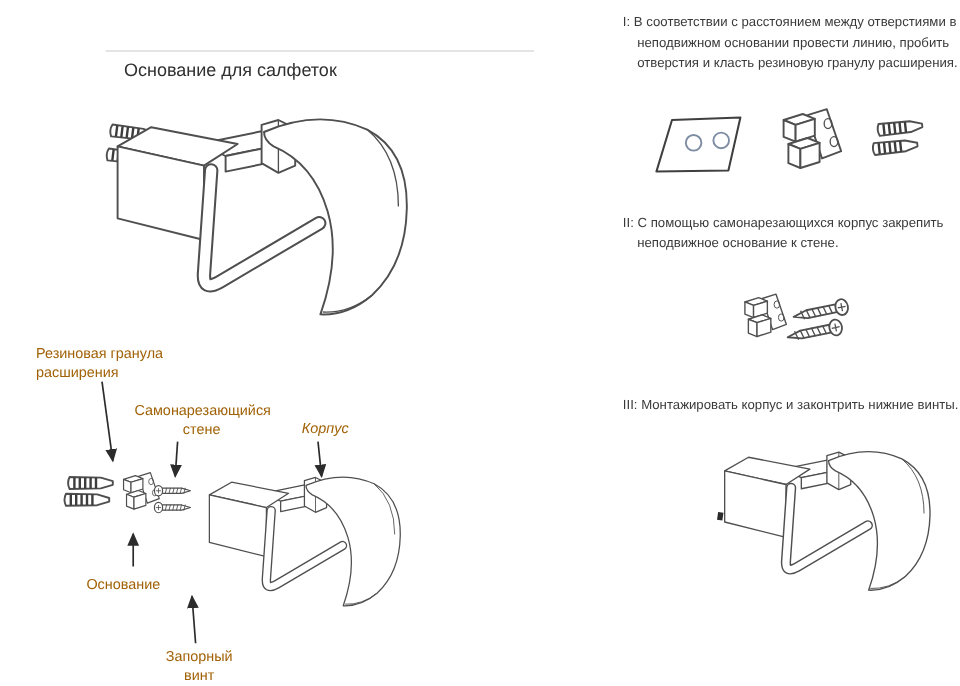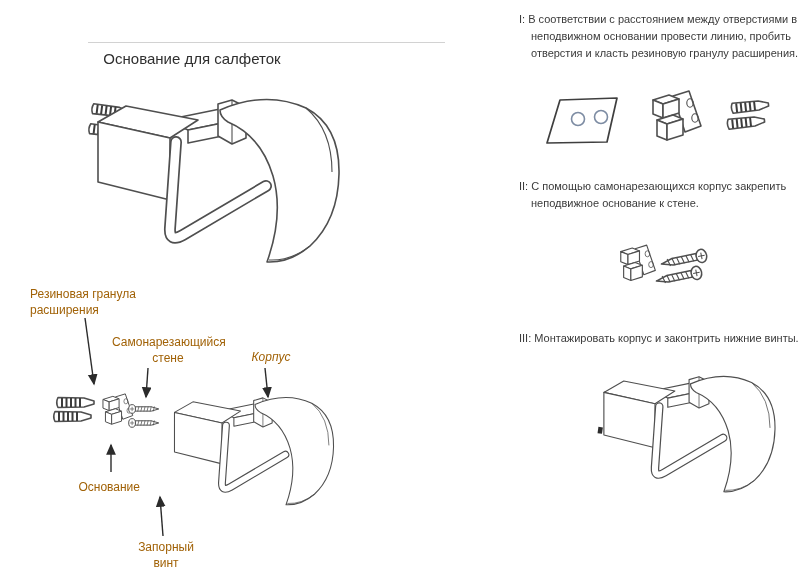--- a/index.html
+++ b/index.html
@@ -16,21 +16,21 @@
   #title-band .t{
     padding-left:24px;line-height:37px;font-size:18px;color:#3d3d3d;white-space:nowrap;
   }
   #title-underline{left:88px;top:42px;width:357px;height:1px;background:#d2d2d2;}
   #subtitle{left:47px;top:50px;width:290px;text-align:center;font-size:15px;color:#2f2f2f;}
   
   .part-label{font-size:12px;line-height:16px;color:#a16207;}
   #lbl-granule{left:30px;top:286px;width:128px;text-align:left;}
   #lbl-screw{left:112px;top:334px;width:112px;text-align:center;}
   #lbl-korpus{left:240px;top:349px;width:62px;text-align:center;font-style:italic;}
-  #lbl-osnovanie{left:72px;top:479px;width:68px;text-align:right;}
+  #lbl-osnovanie{left:72px;top:479px;width:68px;text-align:left;}
   #lbl-zaporny{left:134px;top:539px;width:64px;text-align:center;}
   
   .step-text{
     left:519px;width:282px;font-size:11px;line-height:17px;color:#3a3a3a;
     padding-left:12px;text-indent:-12px;box-sizing:border-box;
   }
   #step1-text{top:11px;}
   #step2-text{top:178px;}
   #step3-text{top:330px;}
   

